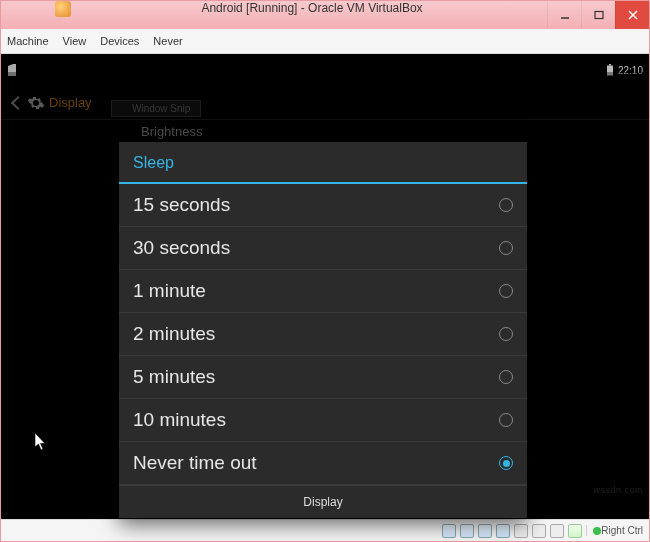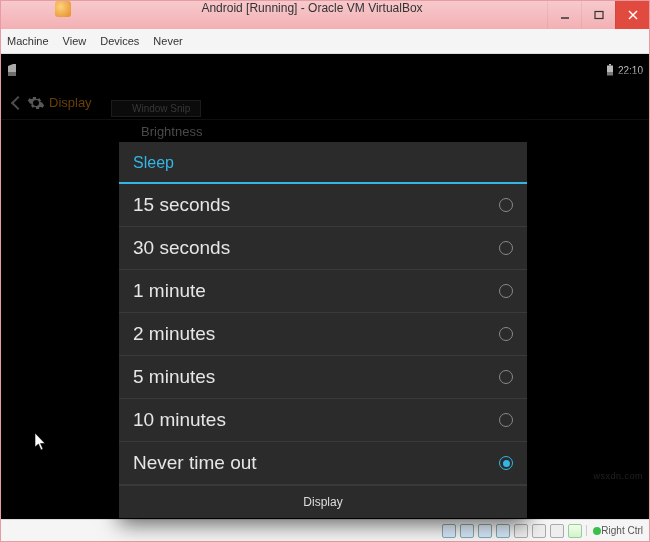--- a/index.html
+++ b/index.html
@@ -51,21 +51,21 @@
     .navbar svg { width: 22px; height: 22px; }
 
     
     .host-status { height: 22px; background: #f5f5f5; border-top: 1px solid #ddd; display: flex; align-items: center; justify-content: flex-end; padding: 0 6px; gap: 4px; font-size: 10px; color: #555; }
     .tray-ic { width: 14px; height: 14px; border: 1px solid #8aa; border-radius: 2px; background: linear-gradient(#eef6ff,#cfe6ff); }
     .tray-ic.g { border-color:#9c9; background: linear-gradient(#efffe9,#d3f3cc); }
     .tray-ic.o { border-color:#aaa; background:#eee; }
     .host-key { border-left: 1px solid #ccc; padding-left: 6px; display: flex; align-items: center; }
     .kbul { width: 8px; height: 8px; background: #3bbf4a; border-radius: 50%; }
 
-    .watermark { position: absolute; right: 6px; bottom: 38px; color: rgba(255,255,255,.12); font-size: 9px; letter-spacing: .5px; }
+    .watermark { position: absolute; right: 6px; bottom: 24px; color: rgba(255,255,255,.12); font-size: 9px; letter-spacing: .5px; }
   </style>
 </head>
 <body>
 
 <div class="host-window">
 
   <div class="host-titlebar">
     <div class="vm-icon"></div>
     <div class="host-title">Android [Running] - Oracle VM VirtualBox</div>
     <div class="host-ctrls">

